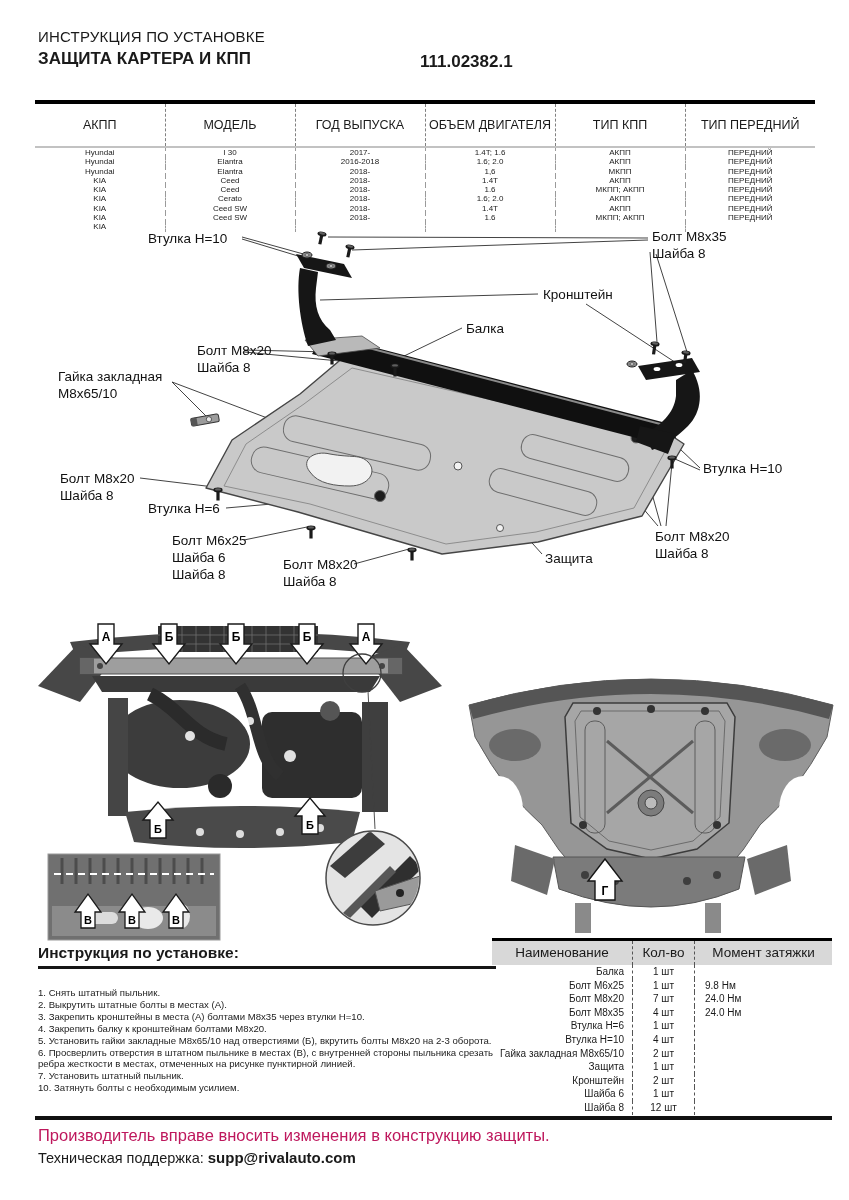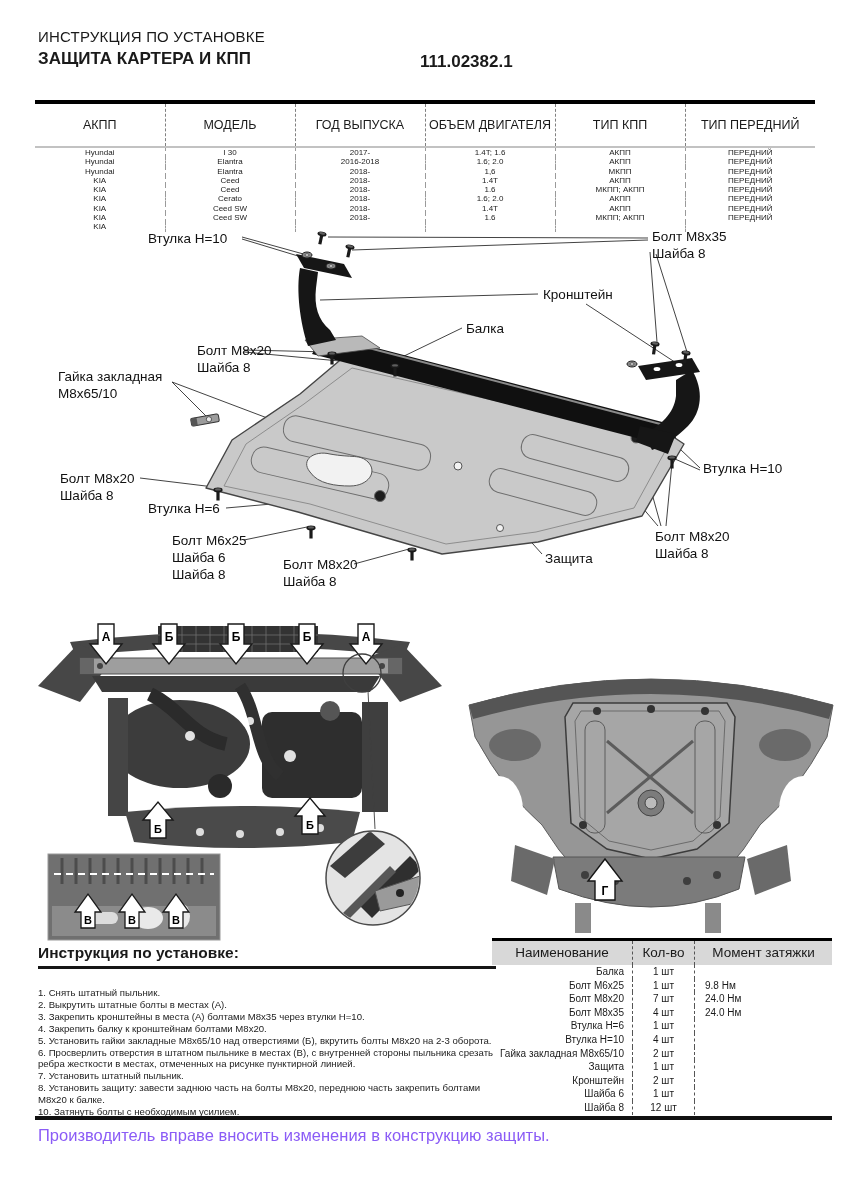--- a/index.html
+++ b/index.html
@@ -40,21 +40,21 @@
   .parts .colhead{background:#d8d8d8;height:24px;align-items:center;}
   .parts .colhead div{font-size:13.5px;text-align:center;line-height:24px;}
   .parts .r{height:13.6px;}
   .parts .r div{font-size:10px;line-height:13.6px;white-space:nowrap;}
   .parts .r .c1{text-align:right;padding-right:8px;}
   .parts .r .c2{text-align:center;}
   .parts .r .c3{text-align:left;padding-left:10px;}
   
   .bigrule{position:absolute;left:35px;top:1116px;width:797px;height:4px;background:#111;}
   .footer{position:absolute;left:38px;top:1126px;}
-  .footer .l1{font-size:16.5px;color:#8b5cf6;}
+  .footer .l1{font-size:16.5px;color:#be185d;}
   .footer .l2{font-size:14.5px;margin-top:4px;}
   .footer .l2 b{font-size:15px;}
 </style>
 </head>
 <body>
 
 <div class="page">
 
   <div class="hdr">
     <div class="sub">ИНСТРУКЦИЯ ПО УСТАНОВКЕ</div>
@@ -454,21 +454,20 @@
   <div class="instr">
     <div class="h">Инструкция по установке:</div>
     <div class="items">
       <div class="it">1. Снять штатный пыльник.</div>
       <div class="it">2. Выкрутить штатные болты в местах (А).</div>
       <div class="it">3. Закрепить кронштейны в места (А) болтами М8х35 через втулки Н=10.</div>
       <div class="it">4. Закрепить балку к кронштейнам болтами М8х20.</div>
       <div class="it">5. Установить гайки закладные М8х65/10 над отверстиями (Б), вкрутить болты М8х20 на 2-3 оборота.</div>
       <div class="it">6. Просверлить отверстия в штатном пыльнике в местах (В), с внутренней стороны пыльника срезать ребра жесткости в местах, отмеченных на рисунке пунктирной линией.</div>
       <div class="it">7. Установить штатный пыльник.</div>
-      <div class="it">8. Установить защиту: завести заднюю часть на болты М8х20, переднюю часть закрепить болтами М8х20 к балке.</div>
       <div class="it">10. Затянуть болты с необходимым усилием.</div>
     </div>
   </div>
 
   <div class="parts">
     <div class="rule"></div>
     <div class="prow colhead">
       <div class="c1">Наименование</div>
       <div class="c2">Кол-во</div>
       <div class="c3">Момент затяжки</div>
@@ -527,15 +526,16 @@
         <div class="c1">Шайба 8</div>
         <div class="c2">12 шт</div>
         <div class="c3"></div>
       </div>
   </div>
 
   <div class="bigrule"></div>
 
   <div class="footer">
     <div class="l1">Производитель вправе вносить изменения в конструкцию защиты.</div>
+    <div class="l2"><span>Техническая поддержка: </span><b>supp@rivalauto.com</b></div>
   </div>
 
 </div>
 
 </body></html>

